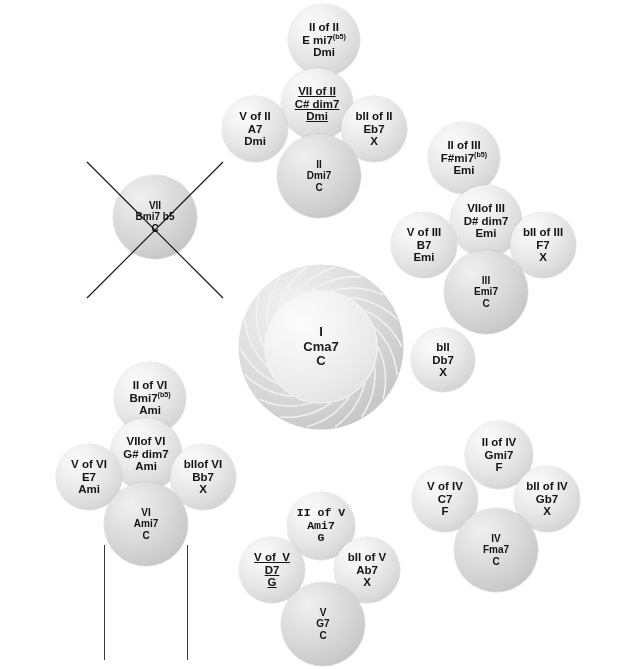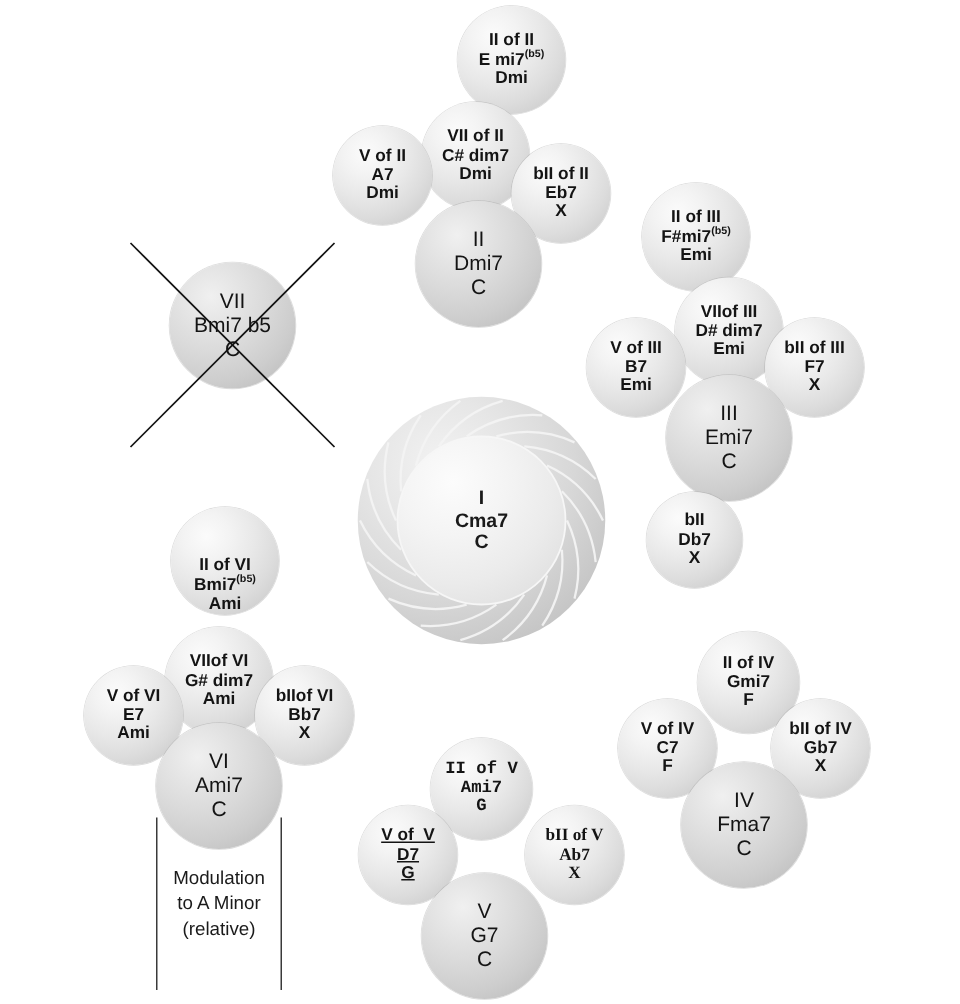--- a/index.html
+++ b/index.html
@@ -32,21 +32,21 @@
         #cfcfcf 84%,
         #c3c3c3 100%);
     box-shadow:0 0 0 0.5px rgba(150,150,150,.35);
     z-index:2;
   }
   .node .ln{display:block;white-space:pre;}
   .node sup{font-size:.62em;vertical-align:super;line-height:0;}
 
   
   .sat{font-size:11.5px;font-weight:bold;}
-  .main{font-size:14px;font-weight:normal;}
+  .main{font-size:10px;font-weight:bold;}
 
   
   .main{
     background:
       radial-gradient(circle at 33% 27%,
         #f0f0f0 0%,
         #e6e6e6 20%,
         #dadada 44%,
         #cdcdcd 68%,
         #c0c0c0 86%,
@@ -83,31 +83,31 @@
     position:absolute;top:0;bottom:0;width:1px;background:#3a3a3a;
   }
   #modulation .bar.left{left:0;}
   #modulation .bar.right{right:0;}
   #modulation .mtext{padding:0 8px;}
 </style>
 </head>
 <body>
 
 <div id="stage">
-    <div class="node sat" style="left: 305px; top: 4px; width: 72px; height: 72px;">
+    <div class="node sat" style="left: 288px; top: 4px; width: 72px; height: 72px;">
       <span class="ln">II of II</span>
       <span class="ln">E mi7<sup>(b5)</sup></span>
       <span class="ln">Dmi</span>
     </div>
-    <div class="node sat" style="left: 281px; top: 68px; width: 72px; height: 72px;">
+    <div class="node sat" style="left: 281px; top: 68px; width: 72px; height: 72px; text-decoration: underline;">
       <span class="ln">VII of II</span>
       <span class="ln">C# dim7</span>
       <span class="ln">Dmi</span>
     </div>
-    <div class="node sat" style="left: 222px; top: 84px; width: 66px; height: 66px;">
+    <div class="node sat" style="left: 222px; top: 96px; width: 66px; height: 66px;">
       <span class="ln">V of II</span>
       <span class="ln">A7</span>
       <span class="ln">Dmi</span>
     </div>
     <div class="node sat" style="left: 341px; top: 96px; width: 66px; height: 66px;">
       <span class="ln">bII of II</span>
       <span class="ln">Eb7</span>
       <span class="ln">X</span>
     </div>
     <div class="node main" style="left: 277px; top: 134px; width: 84px; height: 84px;">
@@ -133,21 +133,21 @@
     <div class="node sat" style="left: 510px; top: 212px; width: 66px; height: 66px;">
       <span class="ln">bII of III</span>
       <span class="ln">F7</span>
       <span class="ln">X</span>
     </div>
     <div class="node main" style="left: 444px; top: 250px; width: 84px; height: 84px;">
       <span class="ln">III</span>
       <span class="ln">Emi7</span>
       <span class="ln">C</span>
     </div>
-    <div class="node sat" style="left: 114px; top: 338px; width: 72px; height: 72px; justify-content: flex-end;">
+    <div class="node sat" style="left: 114px; top: 362px; width: 72px; height: 72px;">
       <span class="ln">II of VI</span>
       <span class="ln">Bmi7<sup>(b5)</sup></span>
       <span class="ln">Ami</span>
     </div>
     <div class="node sat" style="left: 110px; top: 418px; width: 72px; height: 72px;">
       <span class="ln">VIIof VI</span>
       <span class="ln">G# dim7</span>
       <span class="ln">Ami</span>
     </div>
     <div class="node sat" style="left: 56px; top: 444px; width: 66px; height: 66px;">
@@ -188,36 +188,36 @@
     <div class="node sat" style="left: 287px; top: 492px; width: 68px; height: 68px; font-family: Liberation Mono, monospace;">
       <span class="ln">II of V</span>
       <span class="ln">Ami7</span>
       <span class="ln">G</span>
     </div>
     <div class="node sat" style="left: 239px; top: 537px; width: 66px; height: 66px; text-decoration: underline;">
       <span class="ln">V of  V</span>
       <span class="ln">D7</span>
       <span class="ln">G</span>
     </div>
-    <div class="node sat" style="left: 350px; top: 537px; width: 66px; height: 66px; font-family: Liberation Serif, serif;">
+    <div class="node sat" style="left: 334px; top: 537px; width: 66px; height: 66px;">
       <span class="ln">bII of V</span>
       <span class="ln">Ab7</span>
       <span class="ln">X</span>
     </div>
     <div class="node main" style="left: 281px; top: 582px; width: 84px; height: 84px;">
       <span class="ln">V</span>
       <span class="ln">G7</span>
       <span class="ln">C</span>
     </div>
     <div class="node main" style="left: 113px; top: 175px; width: 84px; height: 84px;">
       <span class="ln">VII</span>
       <span class="ln">Bmi7 b5</span>
       <span class="ln">C</span>
     </div>
-    <div class="node sat" style="left: 431px; top: 328px; width: 64px; height: 64px;">
+    <div class="node sat" style="left: 411px; top: 328px; width: 64px; height: 64px;">
       <span class="ln">bII</span>
       <span class="ln">Db7</span>
       <span class="ln">X</span>
     </div>
   </div>
 
 <div id="tonic-wrap" style="left: 238px; top: 264px; width: 166px; height: 166px;">
   <svg width="166" height="166" viewBox="0 0 166 166">
     <defs>
       <radialGradient id="gOuter" cx="33%" cy="27%" r="78%">
@@ -260,23 +260,18 @@
   <div id="tonic-label">
     <span class="ln">I</span>
     <span class="ln">Cma7</span>
     <span class="ln">C</span>
   </div>
 </div>
 
 <div id="modulation" style="left: 104px; top: 545px; width: 84px; height: 115px;">
   <span class="bar left"></span>
   <span class="bar right"></span>
-  <span class="mtext">
-    <span class="ln">Modulation</span><br>
-    <span class="ln">to A Minor</span><br>
-    <span class="ln">(relative)</span>
-  </span>
 </div>
 
 <svg width="144" height="144" viewBox="0 0 144 144" id="vii-cross" style="left: 83px; top: 158px; position: absolute;">
     <line x1="4" y1="4" x2="140" y2="140" stroke="#121212" stroke-width="1.15"></line>
     <line x1="140" y1="4" x2="4" y2="140" stroke="#121212" stroke-width="1.15"></line>
   </svg>
 
 </body></html>

